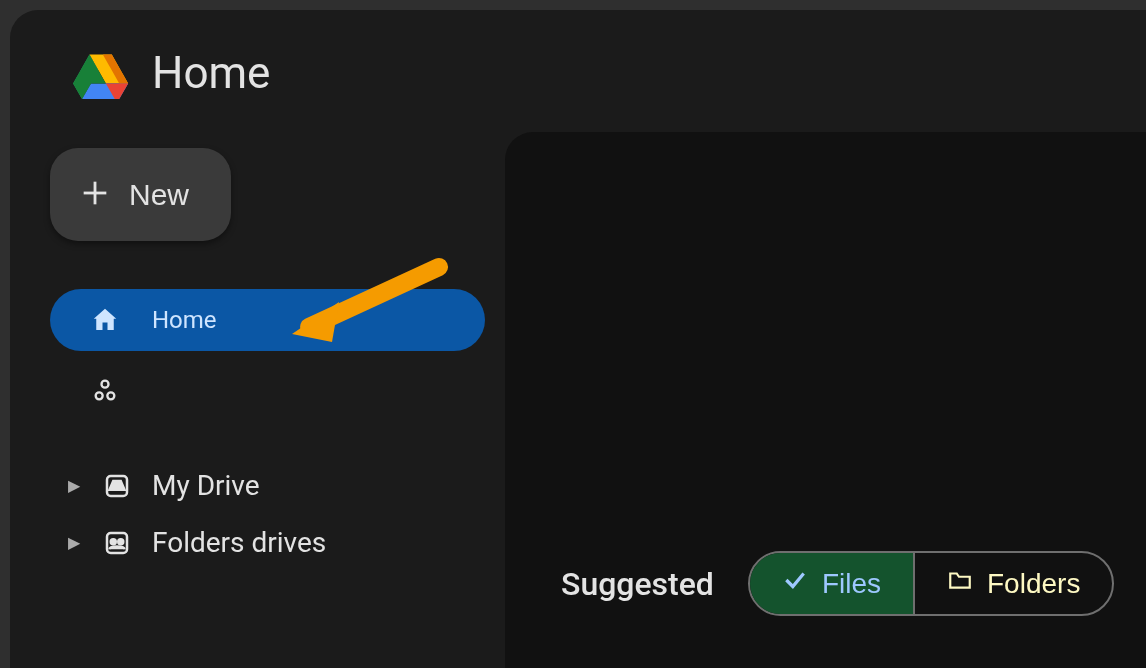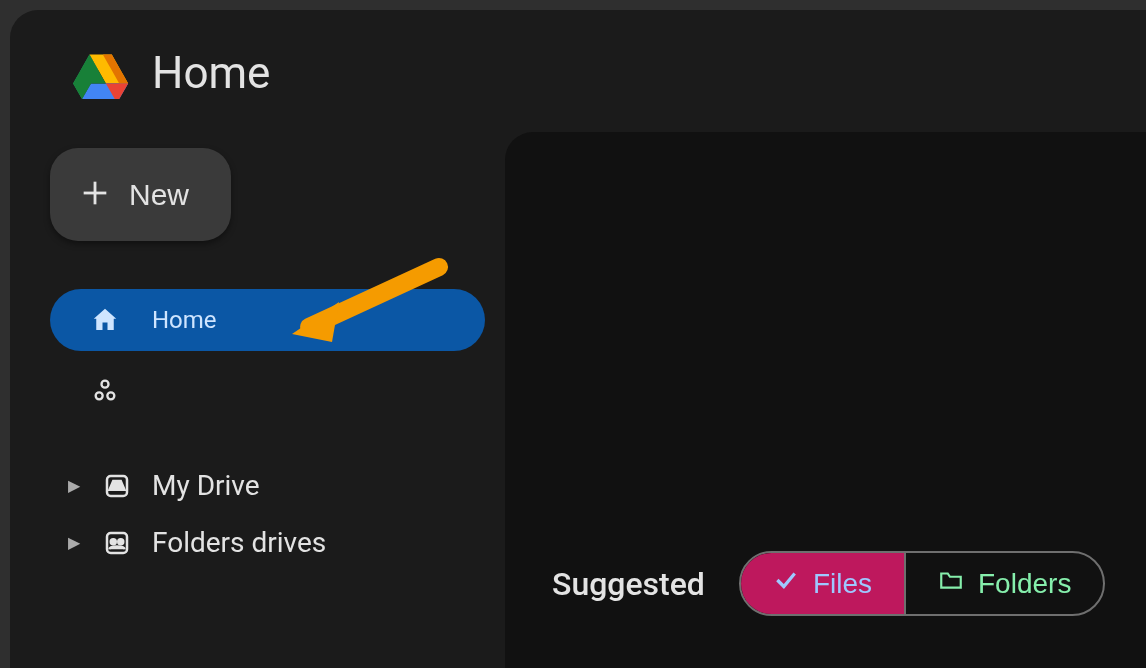--- a/index.html
+++ b/index.html
@@ -100,21 +100,21 @@
   .main {
     flex: 1;
     background: #111;
     border-top-left-radius: 28px;
     margin-top: 30px;
     position: relative;
   }
 
   .suggested-row {
     position:absolute;
-    left: 47px;
+    left: 56px;
     right: 0;
     bottom: 52px;
     display:flex;
     align-items:center;
     gap: 34px;
   }
   .suggested-label {
     font-size: 32px;
     font-weight: 500;
     color:#e3e3e3;
@@ -128,25 +128,25 @@
   .chip {
     display:flex;
     align-items:center;
     gap:14px;
     padding: 14px 32px;
     font-size: 28px;
     font-weight:500;
     cursor:pointer;
     border:none;
     background:transparent;
-    color:#86efac;
+    color:#fef9c3;
   }
   .chip + .chip { border-left: 2px solid #6f6f6f; }
   .chip.selected {
-    background:#be185d;
+    background:#14532d;
     color:#9ec8ff;
   }
 
   .arrow-annotation {
     position:absolute;
     left: 274px;
     top: 150px;
     pointer-events:none;
   }
 </style>

